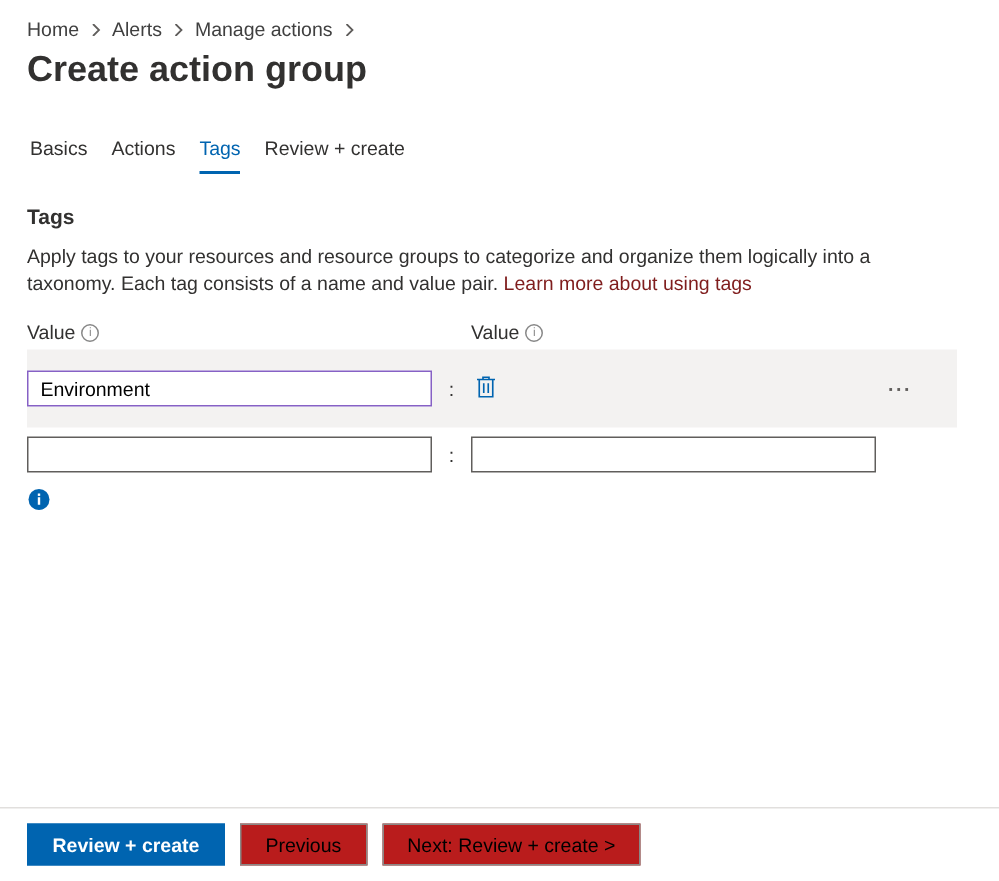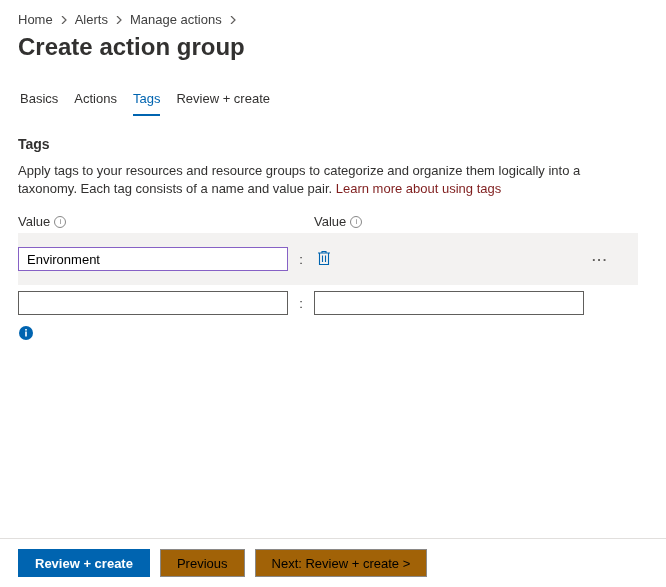--- a/index.html
+++ b/index.html
@@ -173,21 +173,21 @@
     display: flex;
     gap: 10px;
     background: #ffffff;
   }
   .btn {
     height: 28px;
     padding: 0 16px;
     font-size: 13px;
     font-family: inherit;
     border: 1px solid #8a8886;
-    background: #a16207;
+    background: #b91c1c;
     cursor: pointer;
     display: inline-flex;
     align-items: center;
     justify-content: center;
   }
   .btn.primary {
     background: #0064b0;
     border-color: #0064b0;
     color: #ffffff;
     font-weight: 600;

